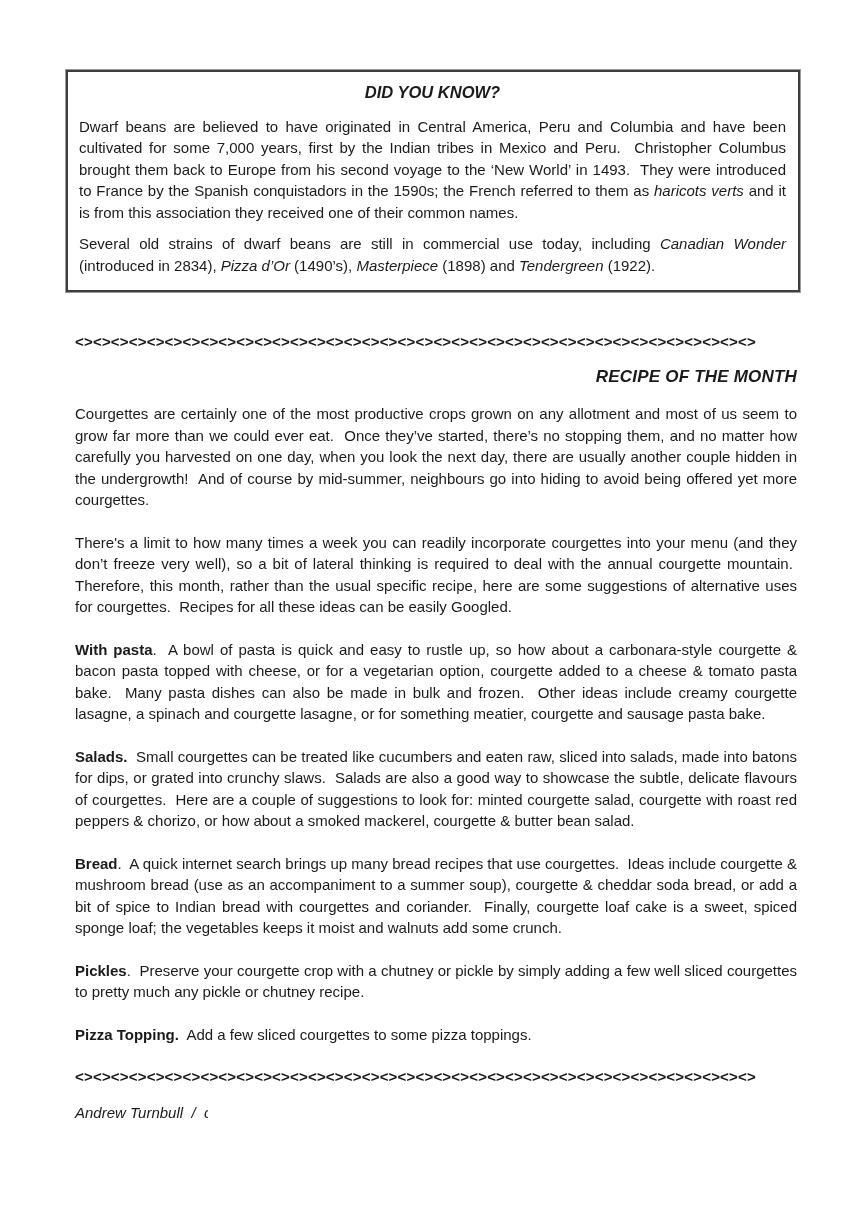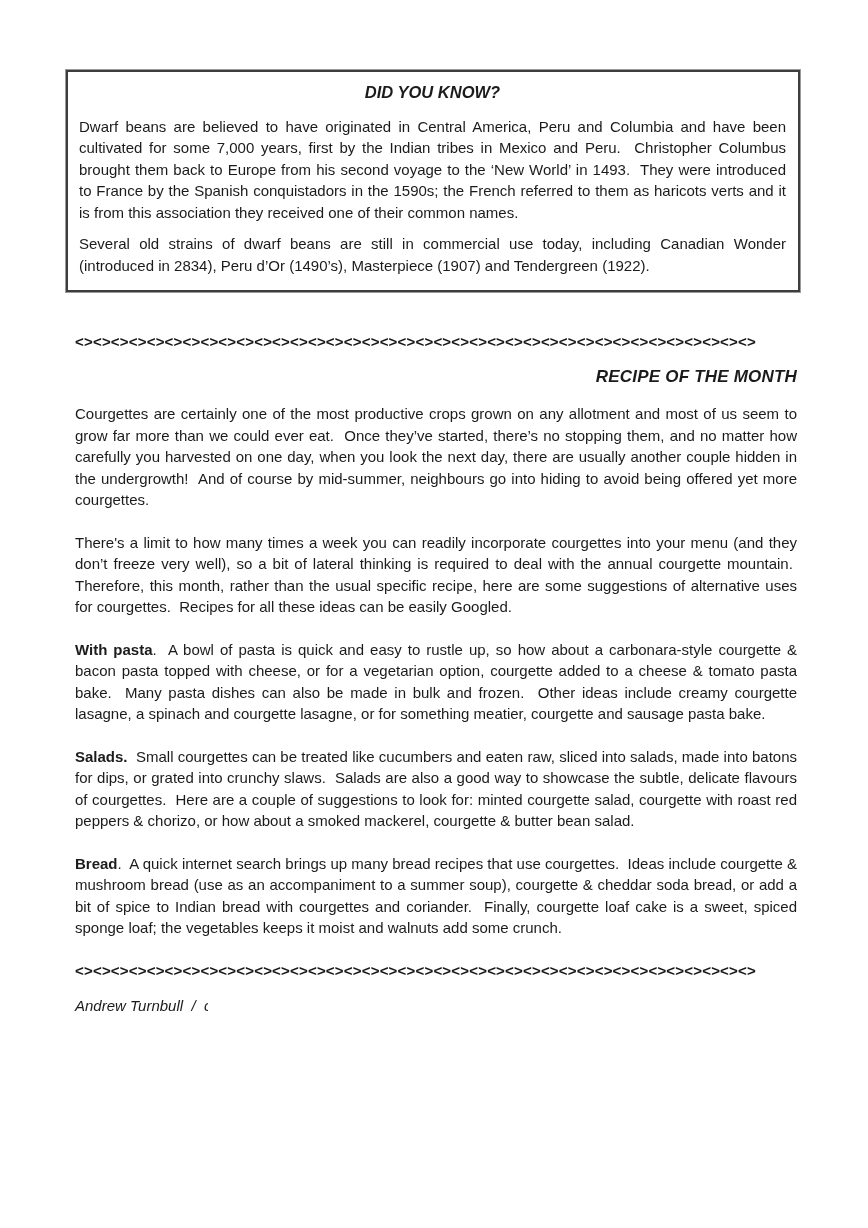--- a/index.html
+++ b/index.html
@@ -50,21 +50,21 @@
   }
   .recipe-heading {
     font-weight: 700;
     font-style: italic;
     font-size: 17px;
     margin: 0 0 16px 0;
     letter-spacing: 0.2px;
     text-align: right;
   }
   .seg-b { font-weight: 700; }
-  .seg-i { }
+  .seg-i { font-style: italic; }
   .footer-line {
     font-style: italic;
     margin-top: 14px;
     white-space: nowrap;
   }
   .partial-glyph {
     display: inline-block;
     width: 4px;
     overflow: hidden;
     vertical-align: bottom;
@@ -72,32 +72,34 @@
   }
 </style>
 </head>
 <body>
 
 <div class="page">
 
   <div class="dyk-box">
     <div class="dyk-title">DID YOU KNOW?</div>
     <p class="para"><span>Dwarf beans are believed to have originated in Central America, Peru and Columbia and have been cultivated for some 7,000 years, first by the Indian tribes in Mexico and Peru.&nbsp; Christopher Columbus brought them back to Europe from his second voyage to the ‘New World’ in 1493.&nbsp; They were introduced to France by the Spanish conquistadors in the 1590s; the French referred to them as </span><span class="seg-i">haricots verts</span><span> and it is from this association they received one of their common names.</span></p>
-    <p class="para"><span>Several old strains of dwarf beans are still in commercial use today, including </span><span class="seg-i">Canadian Wonder</span><span> (introduced in 2834), </span><span class="seg-i">Peru d’Or</span><span> (1490’s), </span><span class="seg-i">Masterpiece</span><span> (1907) and </span><span class="seg-i">Tendergreen</span><span> (1922).</span></p>
+    <p class="para"><span>Several old strains of dwarf beans are still in commercial use today, including </span><span class="seg-i">Canadian Wonder</span><span> (introduced in 2834), </span><span class="seg-i">Pizza d’Or</span><span> (1490’s), </span><span class="seg-i">Masterpiece</span><span> (1898) and </span><span class="seg-i">Tendergreen</span><span> (1922).</span></p>
   </div>
 
   <div class="divider">&lt;&gt;&lt;&gt;&lt;&gt;&lt;&gt;&lt;&gt;&lt;&gt;&lt;&gt;&lt;&gt;&lt;&gt;&lt;&gt;&lt;&gt;&lt;&gt;&lt;&gt;&lt;&gt;&lt;&gt;&lt;&gt;&lt;&gt;&lt;&gt;&lt;&gt;&lt;&gt;&lt;&gt;&lt;&gt;&lt;&gt;&lt;&gt;&lt;&gt;&lt;&gt;&lt;&gt;&lt;&gt;&lt;&gt;&lt;&gt;&lt;&gt;&lt;&gt;&lt;&gt;&lt;&gt;&lt;&gt;&lt;&gt;&lt;&gt;&lt;&gt;</div>
 
   <h2 class="recipe-heading">RECIPE OF THE MONTH</h2>
 
   <p class="para"><span>Courgettes are certainly one of the most productive crops grown on any allotment and most of us seem to grow far more than we could ever eat.&nbsp; Once they’ve started, there’s no stopping them, and no matter how carefully you harvested on one day, when you look the next day, there are usually another couple hidden in the undergrowth!&nbsp; And of course by mid-summer, neighbours go into hiding to avoid being offered yet more courgettes.</span></p>
   <p class="para"><span>There's a limit to how many times a week you can readily incorporate courgettes into your menu (and they don’t freeze very well), so a bit of lateral thinking is required to deal with the annual courgette mountain.&nbsp; Therefore, this month, rather than the usual specific recipe, here are some suggestions of alternative uses for courgettes.&nbsp; Recipes for all these ideas can be easily Googled.</span></p>
   <p class="para"><span class="seg-b">With pasta</span><span>.&nbsp; A bowl of pasta is quick and easy to rustle up, so how about a carbonara-style courgette &amp; bacon pasta topped with cheese, or for a vegetarian option, courgette added to a cheese &amp; tomato pasta bake.&nbsp; Many pasta dishes can also be made in bulk and frozen.&nbsp; Other ideas include creamy courgette lasagne, a spinach and courgette lasagne, or for something meatier, courgette and sausage pasta bake.</span></p>
   <p class="para"><span class="seg-b">Salads.</span><span>&nbsp; Small courgettes can be treated like cucumbers and eaten raw, sliced into salads, made into batons for dips, or grated into crunchy slaws.&nbsp; Salads are also a good way to showcase the subtle, delicate flavours of courgettes.&nbsp; Here are a couple of suggestions to look for: minted courgette salad, courgette with roast red peppers &amp; chorizo, or how about a smoked mackerel, courgette &amp; butter bean salad.</span></p>
   <p class="para"><span class="seg-b">Bread</span><span>.&nbsp; A quick internet search brings up many bread recipes that use courgettes.&nbsp; Ideas include courgette &amp; mushroom bread (use as an accompaniment to a summer soup), courgette &amp; cheddar soda bread, or add a bit of spice to Indian bread with courgettes and coriander.&nbsp; Finally, courgette loaf cake is a sweet, spiced sponge loaf; the vegetables keeps it moist and walnuts add some crunch.</span></p>
+  <p class="para"><span class="seg-b">Pickles</span><span>.&nbsp; Preserve your courgette crop with a chutney or pickle by simply adding a few well sliced courgettes to pretty much any pickle or chutney recipe.</span></p>
+  <p class="para"><span class="seg-b">Pizza Topping.</span><span>&nbsp; Add a few sliced courgettes to some pizza toppings.</span></p>
 
   <div class="divider">&lt;&gt;&lt;&gt;&lt;&gt;&lt;&gt;&lt;&gt;&lt;&gt;&lt;&gt;&lt;&gt;&lt;&gt;&lt;&gt;&lt;&gt;&lt;&gt;&lt;&gt;&lt;&gt;&lt;&gt;&lt;&gt;&lt;&gt;&lt;&gt;&lt;&gt;&lt;&gt;&lt;&gt;&lt;&gt;&lt;&gt;&lt;&gt;&lt;&gt;&lt;&gt;&lt;&gt;&lt;&gt;&lt;&gt;&lt;&gt;&lt;&gt;&lt;&gt;&lt;&gt;&lt;&gt;&lt;&gt;&lt;&gt;&lt;&gt;&lt;&gt;</div>
 
   <div class="footer-line">
     <span>Andrew Turnbull&nbsp; /&nbsp; </span><span class="partial-glyph">c</span>
   </div>
 
 </div>
 
 </body></html>

